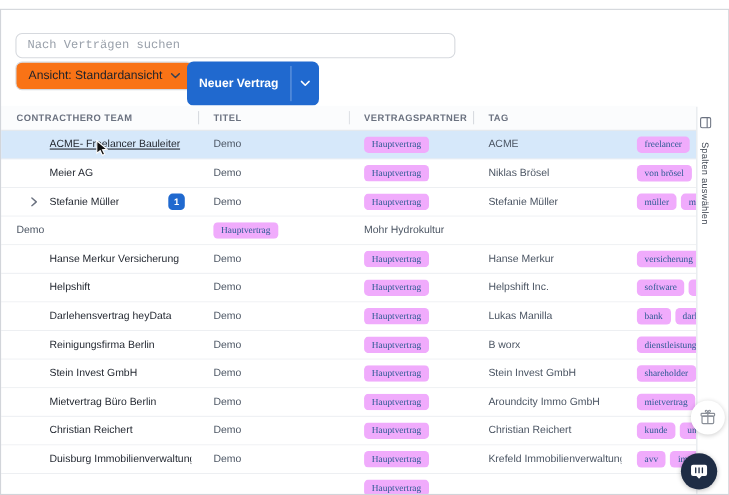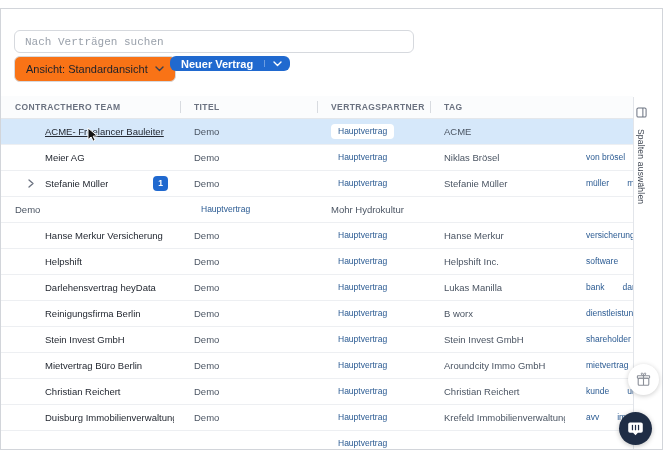--- a/index.html
+++ b/index.html
@@ -24,21 +24,21 @@
     outline: none; background: #fff;
   }
   .search-input::placeholder { color: #9aa1ab; }
   .btn-view {
     position: absolute; left: 14px; top: 56px; height: 26px;
     background: #f97316; border: 1px solid #d6d9de; border-radius: 6px;
     display: flex; align-items: center; gap: 7px; padding: 0 11px;
     font-size: 11px; color: #1c212b; cursor: pointer;
   }
   .btn-new {
-    position: absolute; left: 170px; top: 56px; height: 15px;
+    position: absolute; left: 170px; top: 56px; height: 40px;
     background: #2069cf; border-radius: 6px; color: #fff;
     display: flex; align-items: stretch; font-size: 11px; font-weight: 700;
     cursor: pointer; overflow: hidden;
   }
   .btn-new .label-part { display: flex; align-items: center; padding: 0 11px; }
   .btn-new .divider { width: 1px; background: rgba(255,255,255,.35); margin: 4px 0; }
   .btn-new .chev-part { display: flex; align-items: center; padding: 0 8px; }
   .chev-svg { display: block; }
   
   .table {
@@ -76,23 +76,24 @@
   .chev-slot { flex: 0 0 30px; width: 30px; display: flex; align-items: center; }
   .chev-slot svg { margin-left: 13px; display: block; }
   .title-text { overflow: hidden; white-space: nowrap; }
   .row.selected .title-text { text-decoration: underline; }
   .count-badge {
     margin-left: auto; flex: 0 0 auto; background: #2069cf; color: #fff;
     font-size: 8.5px; font-weight: 700; line-height: 1;
     padding: 3px 5px; border-radius: 4px; margin-right: 6px;
   }
   .pill, .tag {
-    display: inline-block; background: #ffffff; color: #2a5a92;
+    display: inline-block; background: #f0abfc; color: #2a5a92;
     border-radius: 4px; padding: 3.5px 7px; font-size: 8.5px; line-height: 1;
     white-space: nowrap;
+    font-family: Liberation Serif, serif;
   }
   .cell-tags { display: flex; gap: 4px; align-items: center; padding-left: 14px; overflow: hidden; height: 100%; }
   
   .columns-tab {
     position: absolute; left: 633px; top: 97px; bottom: 1px; width: 15px;
     background: #fff; border-left: 1px solid #e2e5ea;
     display: flex; flex-direction: column; align-items: center;
     padding-top: 7px; gap: 7px; z-index: 5; cursor: pointer;
   }
   .columns-label {
@@ -156,20 +157,23 @@
         <svg width="6" height="9" viewBox="0 0 6 9">
               <polyline points="1,1 5,4.5 1,8" fill="none" stroke="#6b7280" stroke-width="1.3" stroke-linecap="round" stroke-linejoin="round"></polyline>
             </svg>
       </span>
       <span class="title-text">ACME- Freelancer Bauleiter</span>
 
     </div>
     <div class="cell">Demo</div>
     <div class="cell"><span class="pill">Hauptvertrag</span></div>
     <div class="cell">ACME</div>
+    <div class="cell-tags">
+          <span class="tag">freelancer</span>
+        </div>
   </div>
       <div class="row">
     <div class="cell-title">
       <span class="chev-slot" style="visibility: hidden;">
         <svg width="6" height="9" viewBox="0 0 6 9">
               <polyline points="1,1 5,4.5 1,8" fill="none" stroke="#6b7280" stroke-width="1.3" stroke-linecap="round" stroke-linejoin="round"></polyline>
             </svg>
       </span>
       <span class="title-text">Meier AG</span>
 

